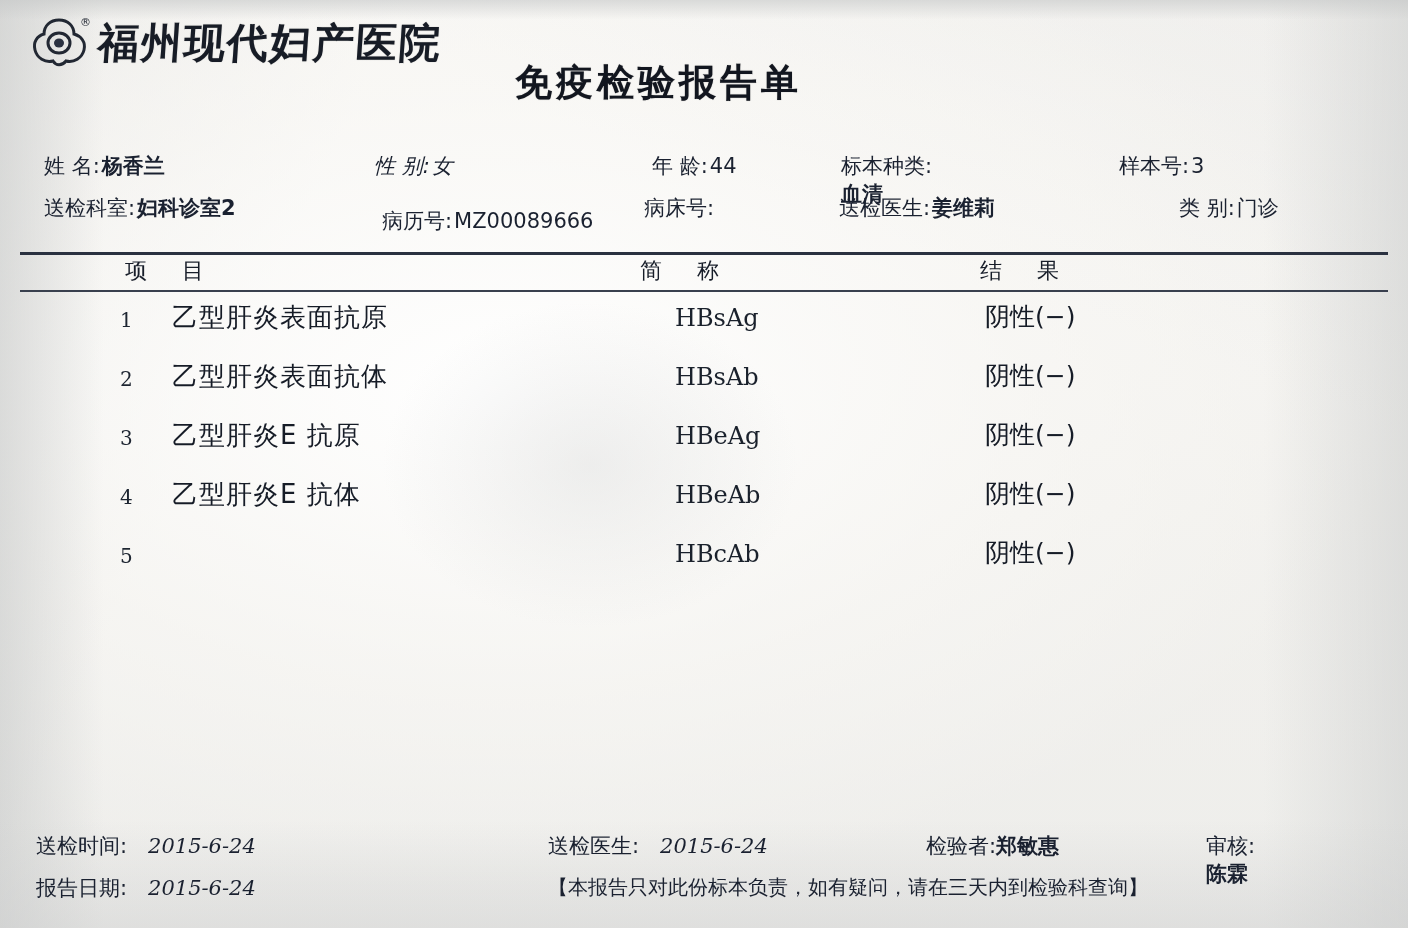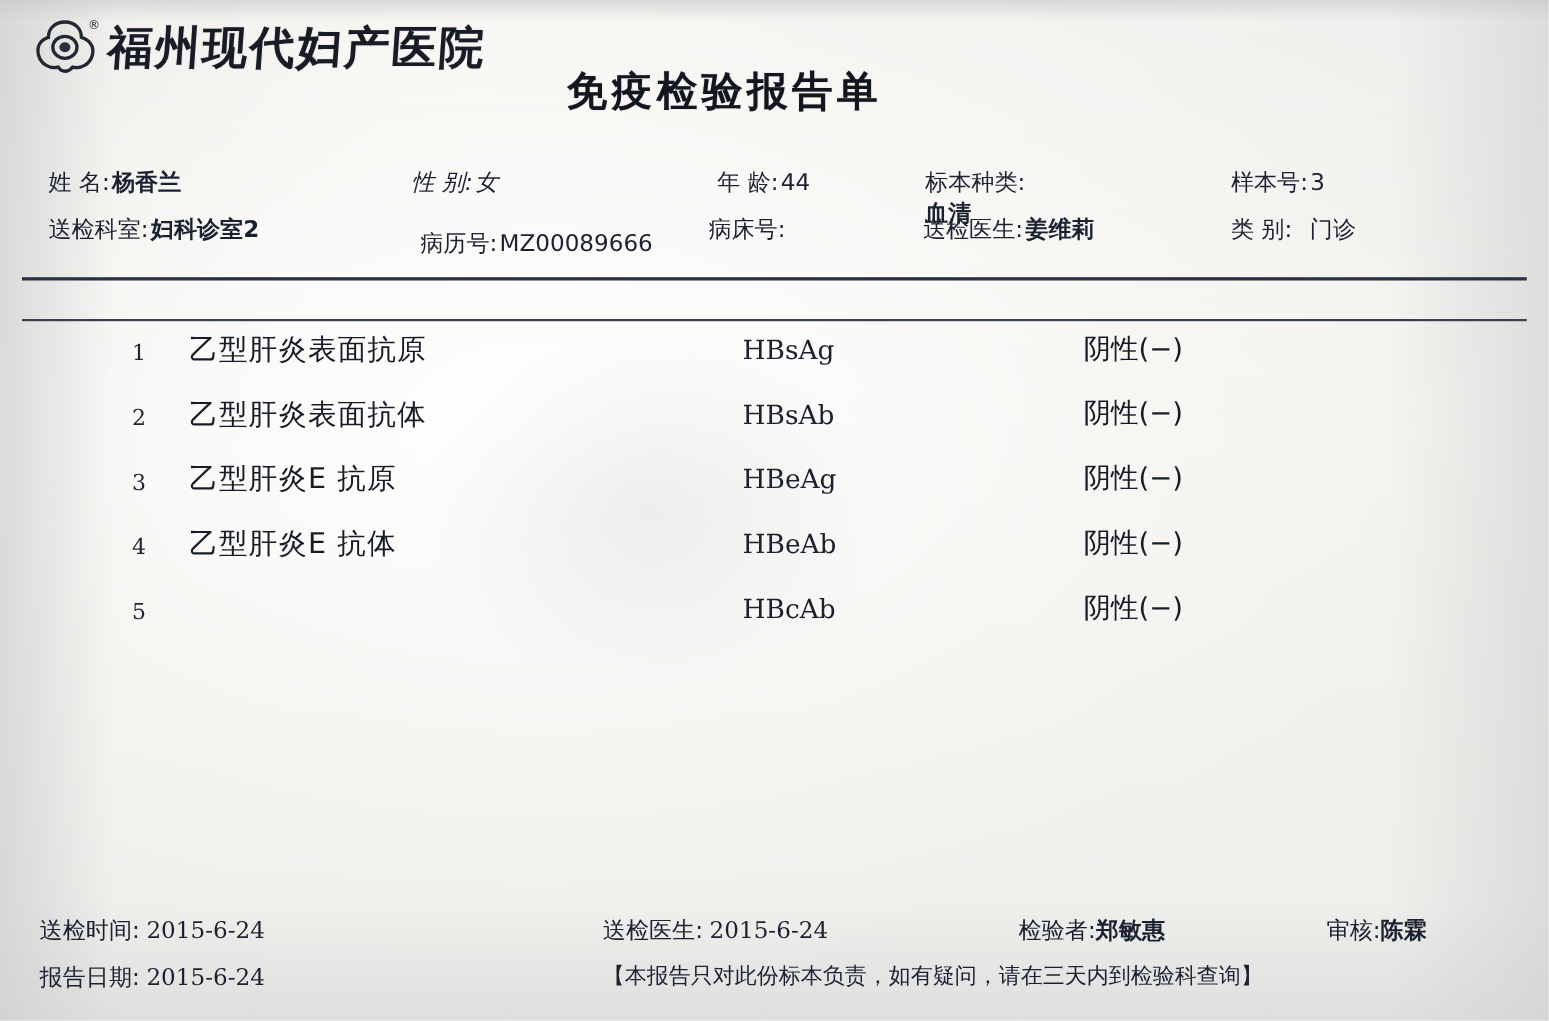--- a/index.html
+++ b/index.html
@@ -120,21 +120,21 @@
   .cx-name   { left: 0px; }
   .cx-sex    { left: 330px; font-style: italic; }
   .cx-age    { left: 608px; }
   .cx-spec   { left: 795px; flex-direction: column; }
   .cx-sample { left: 1075px; }
 
   .cx-dept   { left: 0px; }
   .cx-mrn    { left: 338px; margin-top: 13px; }
   .cx-bed    { left: 600px; }
   .cx-doctor { left: 795px; }
-  .cx-type   { left: 1075px; gap: 14px; }
+  .cx-type   { left: 1135px; }
 
   
   #rule-top {
     position: absolute;
     left: 20px;
     top: 252px;
     width: 1368px;
     height: 3px;
     background: #2a3140;
   }
@@ -224,26 +224,27 @@
     height: 42px;
   }
   .f-cell {
     position: absolute;
     white-space: nowrap;
     display: flex;
     align-items: baseline;
   }
   .f-val {
     font-family: "DejaVu Serif", "Liberation Serif", serif;
-    margin-left: 6px;
+    margin-left: 21px;
+    font-style: italic;
   }
   .fx-sendtime  { left: 0px; }
   .fx-testdate  { left: 512px; }
   .fx-tester    { left: 890px; }
-  .fx-checker   { left: 1170px; }
+  .fx-checker   { left: 1170px; flex-direction: column; }
   .fx-reportdate{ left: 0px; }
   .fx-note      { left: 512px; font-size: 20px; }
   .bold { font-weight: 700; }
 </style>
 </head>
 <body>
 
 <div id="sheet">
 
   <div class="crease c1"></div>
@@ -313,20 +314,25 @@
         <span class="info-value">姜维莉</span>
       </div>
       <div class="info-cell cx-type">
         <span class="info-label">类  别:</span>
         <span class="info-value thin">门诊</span>
       </div>
     </div>
   </div>
 
   <div id="rule-top"></div>
+  <div id="table-head">
+    <span class="th th-item">项    目</span>
+    <span class="th th-abbr">简  称</span>
+    <span class="th th-result">结  果</span>
+  </div>
   <div id="rule-bottom"></div>
 
   <div id="rows">
 
     <div class="row">
       <span class="cell c-index">1</span>
       <span class="cell c-name">乙型肝炎表面抗原</span>
       <span class="cell c-abbr">HBsAg</span>
       <span class="cell c-result">阴性(−)</span>
     </div>

